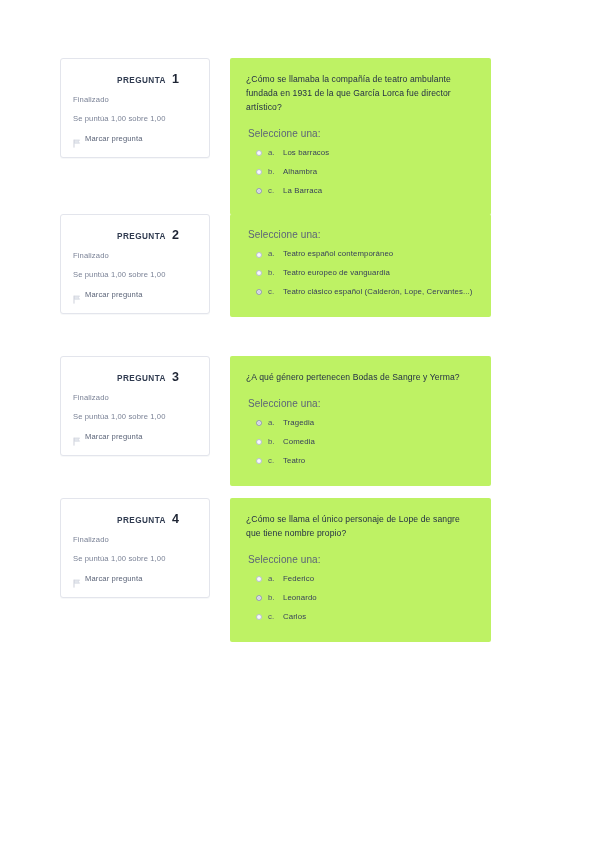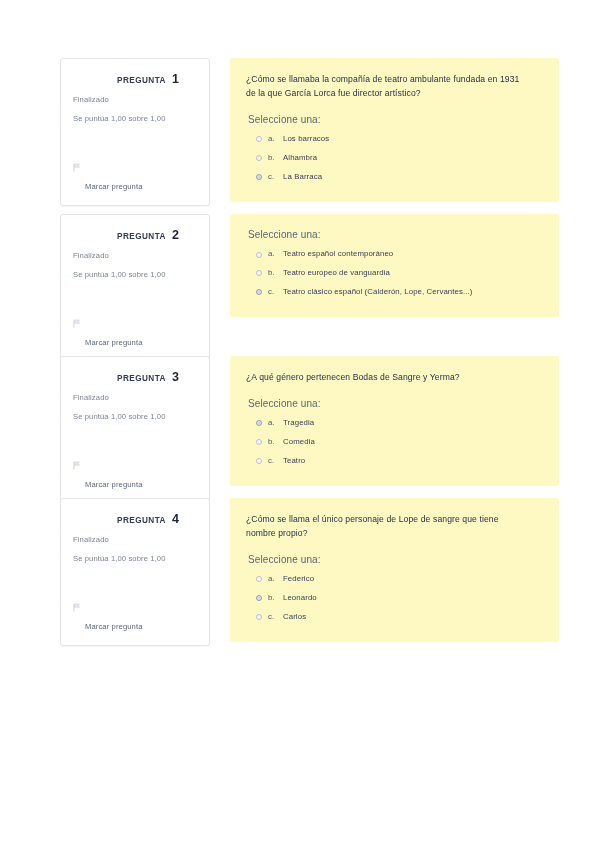--- a/index.html
+++ b/index.html
@@ -81,31 +81,30 @@
     width: 8px;
     height: 9px;
     flex: 0 0 auto;
     display: block;
     opacity: 0.55;
   }
   .flag-label {
     font-size: 7.6px;
     color: #5b6478;
     letter-spacing: 0.12px;
-    margin-top: 48px;
   }
 
   
   .qpanel {
     position: absolute;
     left: 230px;
     top: 0;
-    width: 329px;
+    width: 261px;
     box-sizing: border-box;
-    background: #fef9c3;
+    background: #bef264;
     border-radius: 2px;
     padding: 15px 18px 17px 16px;
   }
 
   .qtext {
     font-size: 8.6px;
     line-height: 1.62;
     color: #1f2a44;
     margin: 0 0 13px 0;
     letter-spacing: 0.1px;

